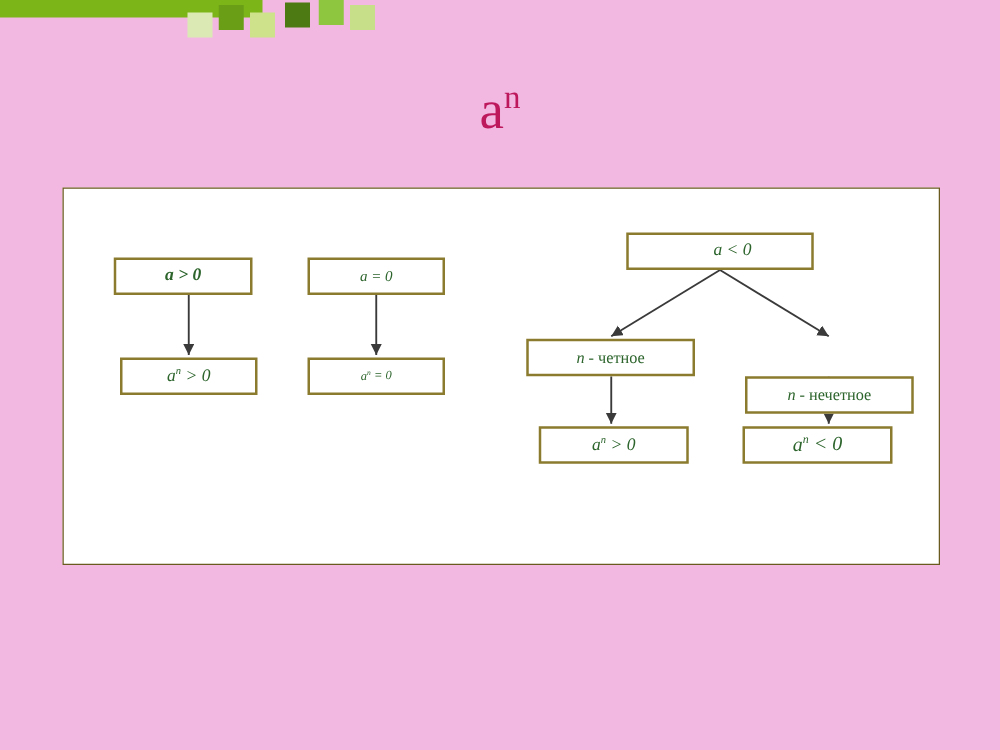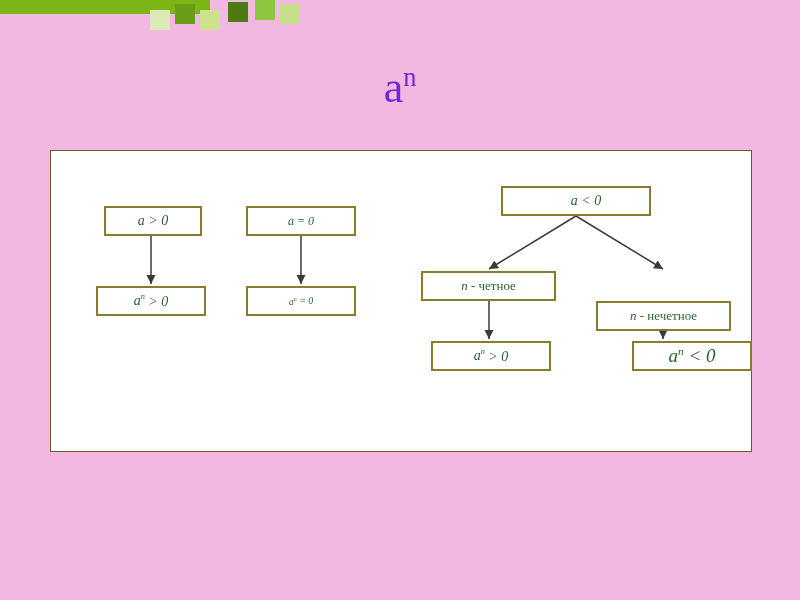--- a/index.html
+++ b/index.html
@@ -38,21 +38,21 @@
   .sq5 { left: 255px; top: 0px;  background: #8ec63f; width:18px; height:18px;}
   .sq6 { left: 280px; top: 4px;  background: #c7df88; width:16px; height:16px;}
 
   .title {
     position: absolute;
     top: 62px;
     left: 0;
     width: 800px;
     text-align: center;
     font-size: 44px;
-    color: #6d28d9;
+    color: #be185d;
   }
   .title sup {
     font-size: 60%;
     vertical-align: super;
   }
 
   .panel {
     position: absolute;
     left: 50px;
     top: 150px;
@@ -71,31 +71,31 @@
     color: #2c642c;
     display: flex;
     align-items: center;
     justify-content: center;
     box-sizing: border-box;
   }
   .box .txt sup { font-size: 60%; vertical-align: super; font-style: italic; }
   .box .nonitalic { font-style: normal; }
 
   
-  .b-a-pos   { left: 53px;  top: 55px;  width: 98px; height: 30px; font-size: 14px; }
+  .b-a-pos   { left: 40px;  top: 55px;  width: 111px; height: 30px; font-size: 14px; font-weight: bold; }
   .b-an-pos  { left: 45px;  top: 135px; width: 110px; height: 30px; font-size: 14px; }
   
   .b-a-zero  { left: 195px; top: 55px;  width: 110px; height: 30px; font-size: 12px; }
   .b-an-zero { left: 195px; top: 135px; width: 110px; height: 30px; font-size: 10px; }
   
   .b-a-neg   { left: 450px; top: 35px;  width: 150px; height: 30px; font-size: 14px; padding-left: 20px; }
   .b-n-even  { left: 370px; top: 120px; width: 135px; height: 30px; font-size: 13px; }
   .b-n-odd   { left: 545px; top: 120px; width: 135px; height: 30px; font-size: 13px; margin-top: 30px; }
   .b-an-pos2 { left: 380px; top: 190px; width: 120px; height: 30px; font-size: 14px; }
-  .b-an-neg  { left: 581px; top: 190px; width: 120px; height: 30px; font-size: 19px; justify-content: center; }
+  .b-an-neg  { left: 543px; top: 190px; width: 120px; height: 30px; font-size: 16px; justify-content: center; }
 
   svg.arrows {
     position: absolute;
     left: 0;
     top: 0;
     width: 700px;
     height: 300px;
     pointer-events: none;
   }
 </style>

